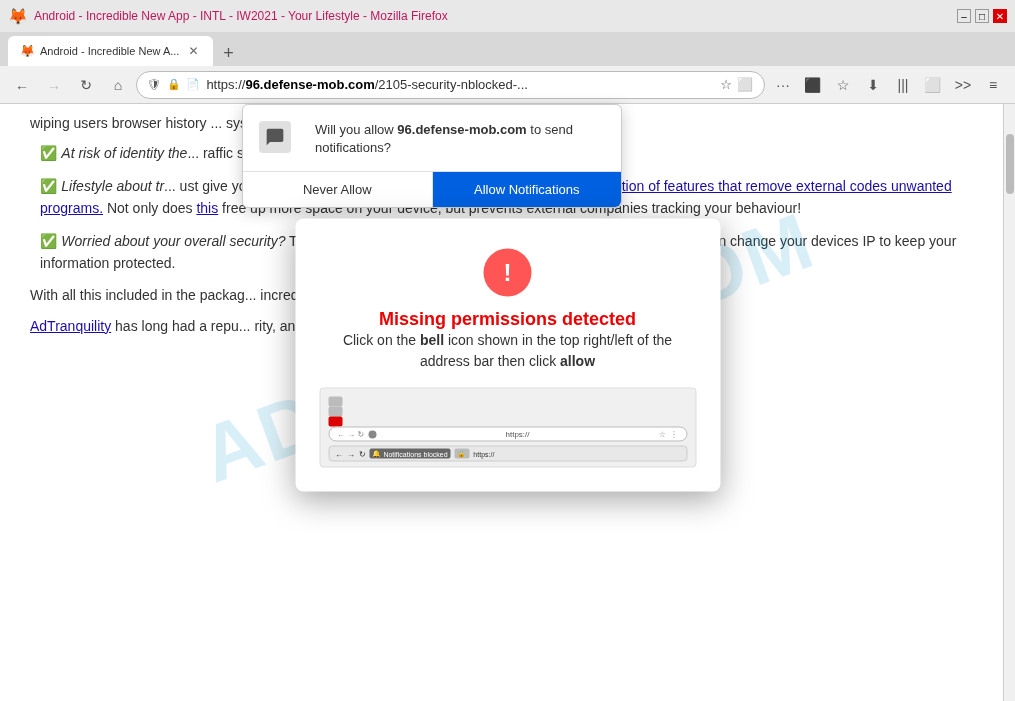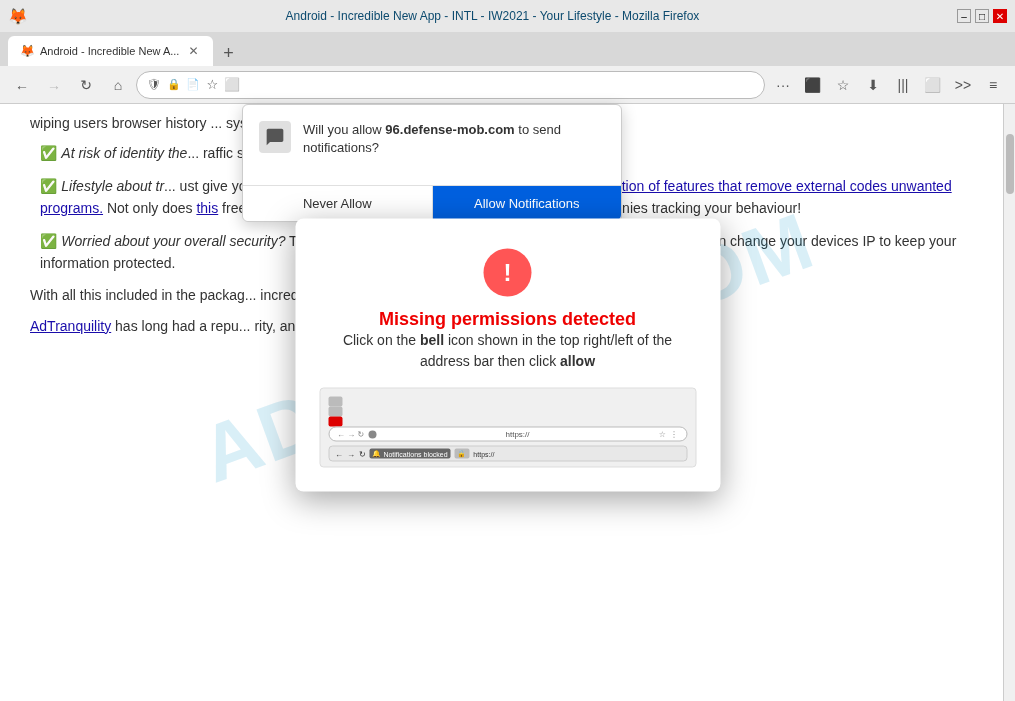--- a/index.html
+++ b/index.html
@@ -22,23 +22,22 @@
       display: flex; align-items: center; justify-content: center;
       font-size: 10px;
       border: none;
       cursor: pointer;
     }
     .win-minimize { background: #e8e8e8; border: 1px solid #999; }
     .win-maximize { background: #e8e8e8; border: 1px solid #999; }
     .win-close { background: #d00; color: #fff; border: none; }
     .title-text {
       flex: 1;
-      text-align: center;
       font-size: 12px;
-      color: #0c4a6e;
+      color: #be185d;
     }
     .tab-bar {
       display: flex;
       align-items: flex-end;
       height: 34px;
       padding: 0 8px;
       gap: 2px;
       background: #d8d8d8;
     }
     .tab-active {
@@ -184,22 +183,22 @@
       border: 1px solid #ccc;
       border-radius: 6px;
       box-shadow: 0 4px 16px rgba(0,0,0,0.2);
       padding: 16px;
       width: 380px;
       z-index: 100;
     }
     .notif-header {
       display: flex;
       align-items: flex-start;
-      gap: 12px;
-      margin-bottom: 28px;
+      gap: 24px;
+      margin-bottom: 14px;
     }
     .notif-icon {
       width: 32px; height: 32px;
       background: #e0e0e0;
       border-radius: 4px;
       display: flex; align-items: center; justify-content: center;
       font-size: 18px;
       color: #555;
       flex-shrink: 0;
     }
@@ -339,20 +338,23 @@
   <div class="nav-bar">
     <button class="nav-btn">←</button>
     <button class="nav-btn disabled">→</button>
     <button class="nav-btn">↻</button>
     <button class="nav-btn">⌂</button>
 
     <div class="address-bar">
       <span style="font-size:11px;color:#555;">🛡</span>
       <span style="font-size:11px;">🔒</span>
       <span style="font-size:11px;">📄</span>
+      <span class="address-text">
+        https://<span class="domain">96.defense-mob.com</span><span>/2105-security-nblocked-...</span>
+      </span>
       <button style="background:none;border:none;cursor:pointer;font-size:13px;color:#555;">☆</button>
       <button style="background:none;border:none;cursor:pointer;font-size:13px;color:#555;">⬜</button>
     </div>
 
     <div class="nav-right-icons">
       <button class="nav-icon-btn">···</button>
       <button class="nav-icon-btn">⬛</button>
       <button class="nav-icon-btn">☆</button>
       <button class="nav-icon-btn">⬇</button>
       <button class="nav-icon-btn">|||</button>

